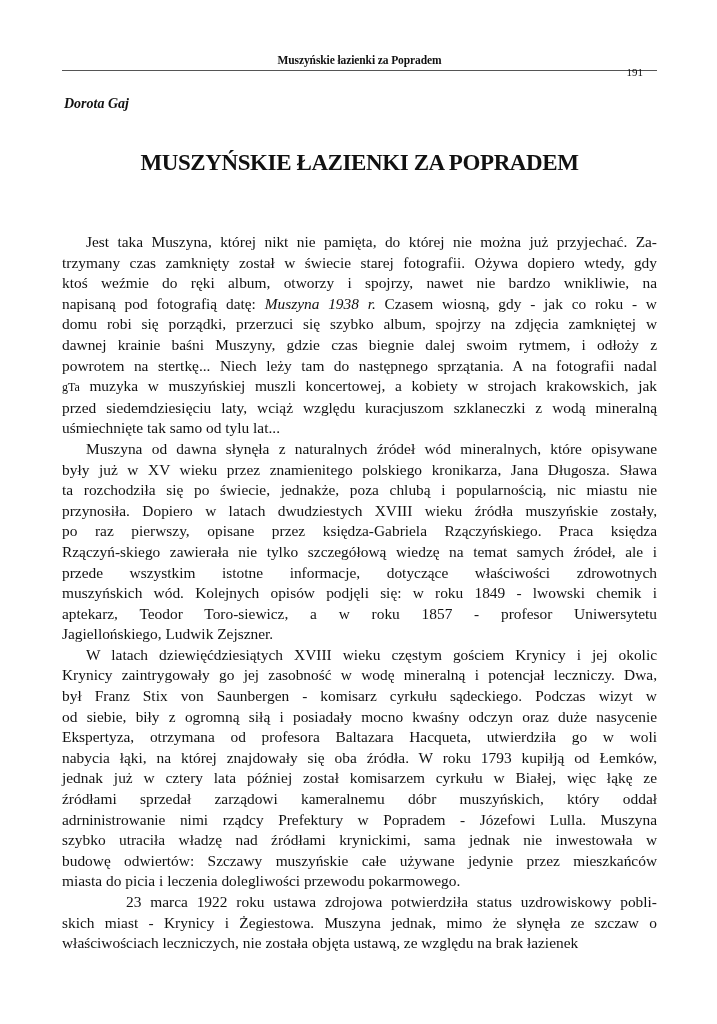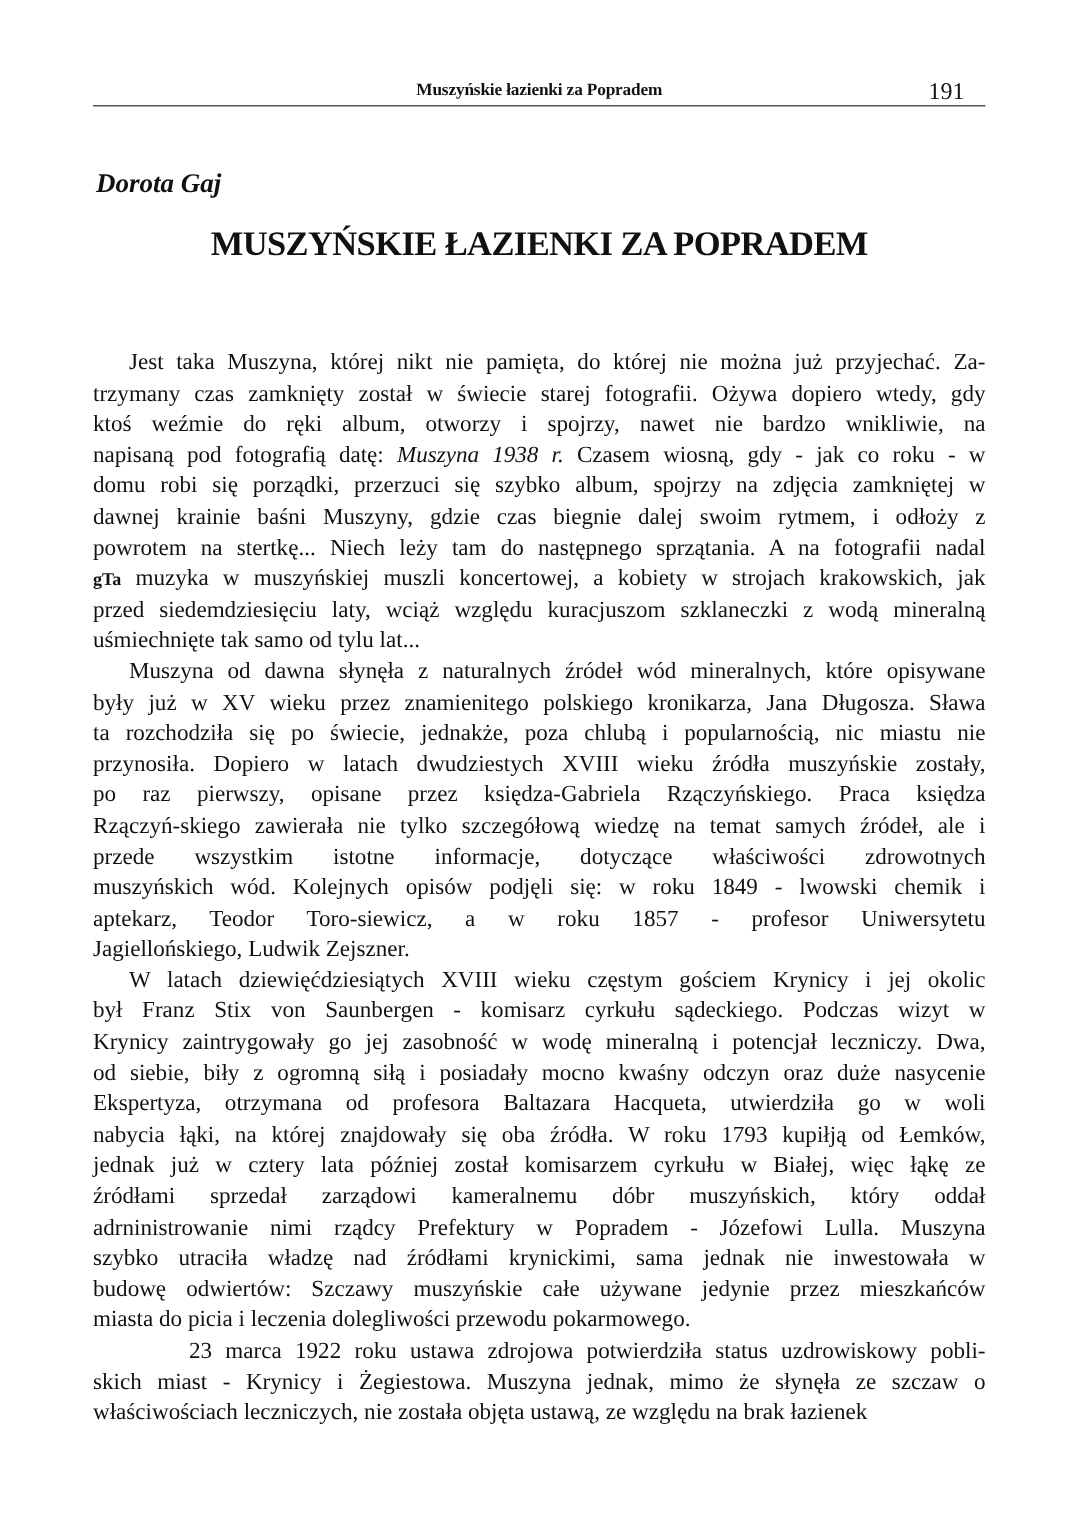--- a/index.html
+++ b/index.html
@@ -35,30 +35,30 @@
       right: 0;
       top: 4px;
       text-align: center;
       font-weight: bold;
       font-size: 11.5px;
       letter-spacing: -0.1px;
     }
     .page-number {
       position: absolute;
       right: 14px;
-      top: 3px;
-      font-size: 16px;
+      top: 16px;
+      font-size: 11px;
     }
     .author {
       position: absolute;
       left: 2px;
-      top: 112px;
+      top: 96px;
       font-style: italic;
       font-weight: bold;
-      font-size: 18px;
+      font-size: 14px;
     }
     .article-title {
       position: absolute;
       left: 0;
       width: 595px;
       top: 150px;
       text-align: center;
       font-weight: bold;
       font-size: 23px;
       letter-spacing: -0.4px;
@@ -80,21 +80,21 @@
     .body-text .line.last {
       text-align-last: left;
     }
     .body-text .line.first {
       padding-left: 24px;
     }
     .body-text .line.first-wide {
       padding-left: 64px;
     }
     .ocr-artifact {
-      font-weight: bold;
+      font-weight: normal;
       font-size: 12px;
     }
     em { font-style: italic; }
   </style>
 </head>
 <body>
 
 <div class="page">
 
   <div class="running-header">
@@ -126,22 +126,22 @@
         <span class="line">przynosiła. Dopiero w latach dwudziestych XVIII wieku źródła muszyńskie zostały,</span>
         <span class="line">po raz pierwszy, opisane przez księdza-Gabriela Rzączyńskiego. Praca księdza</span>
         <span class="line">Rzączyń-skiego zawierała nie tylko szczegółową wiedzę na temat samych źródeł, ale i</span>
         <span class="line">przede wszystkim istotne informacje, dotyczące właściwości zdrowotnych</span>
         <span class="line">muszyńskich wód. Kolejnych opisów podjęli się: w roku 1849 - lwowski chemik i</span>
         <span class="line">aptekarz, Teodor Toro-siewicz, a w roku 1857 - profesor Uniwersytetu</span>
         <span class="line last">Jagiellońskiego, Ludwik Zejszner.</span>
       </div>
       <div>
         <span class="line first">W latach dziewięćdziesiątych XVIII wieku częstym gościem Krynicy i jej okolic</span>
+        <span class="line">Krynicy zaintrygowały go jej zasobność w wodę mineralną i potencjał leczniczy. Dwa,</span>
         <span class="line">był Franz Stix von Saunbergen - komisarz cyrkułu sądeckiego. Podczas wizyt w</span>
-        <span class="line">Krynicy zaintrygowały go jej zasobność w wodę mineralną i potencjał leczniczy. Dwa,</span>
         <span class="line">od siebie, biły z ogromną siłą i posiadały mocno kwaśny odczyn oraz duże nasycenie</span>
         <span class="line">Ekspertyza, otrzymana od profesora Baltazara Hacqueta, utwierdziła go w woli</span>
         <span class="line">nabycia łąki, na której znajdowały się oba źródła. W roku 1793 kupiłją od Łemków,</span>
         <span class="line">jednak już w cztery lata później został komisarzem cyrkułu w Białej, więc łąkę ze</span>
         <span class="line">źródłami sprzedał zarządowi kameralnemu dóbr muszyńskich, który oddał</span>
         <span class="line">adrninistrowanie nimi rządcy Prefektury w Popradem - Józefowi Lulla. Muszyna</span>
         <span class="line">szybko utraciła władzę nad źródłami krynickimi, sama jednak nie inwestowała w</span>
         <span class="line">budowę odwiertów: Szczawy muszyńskie całe używane jedynie przez mieszkańców</span>
         <span class="line last">miasta do picia i leczenia dolegliwości przewodu pokarmowego.</span>
       </div>

